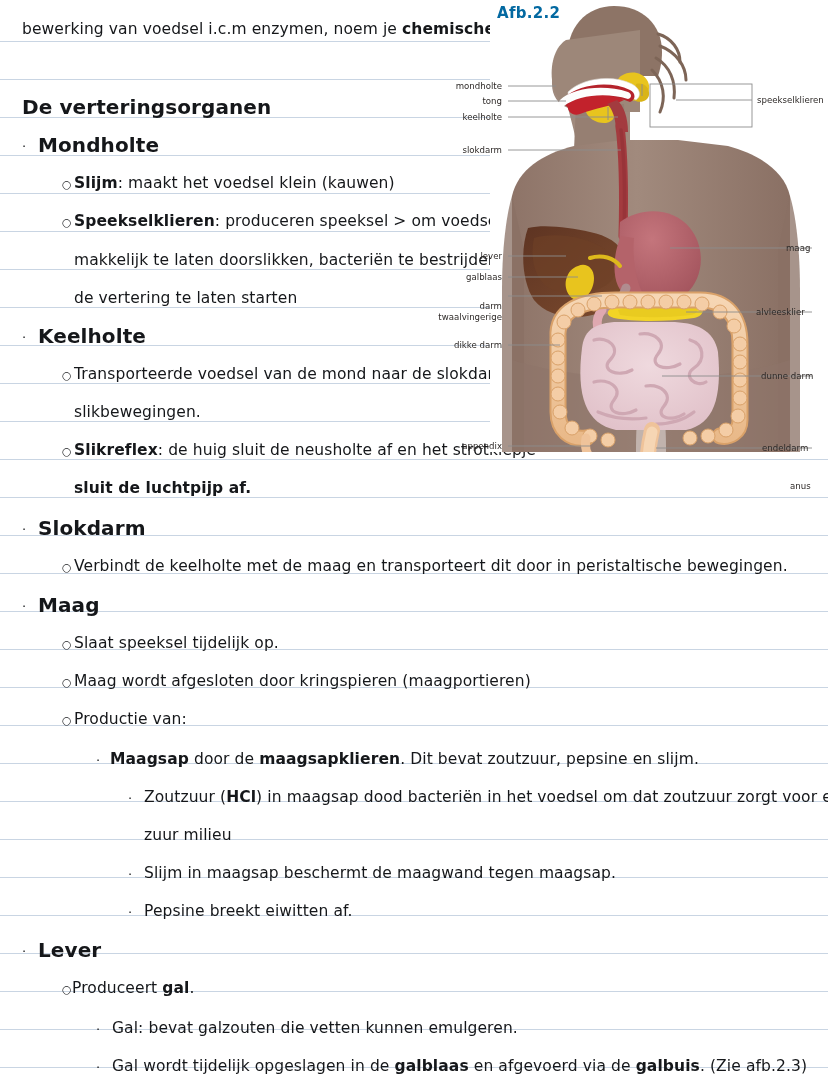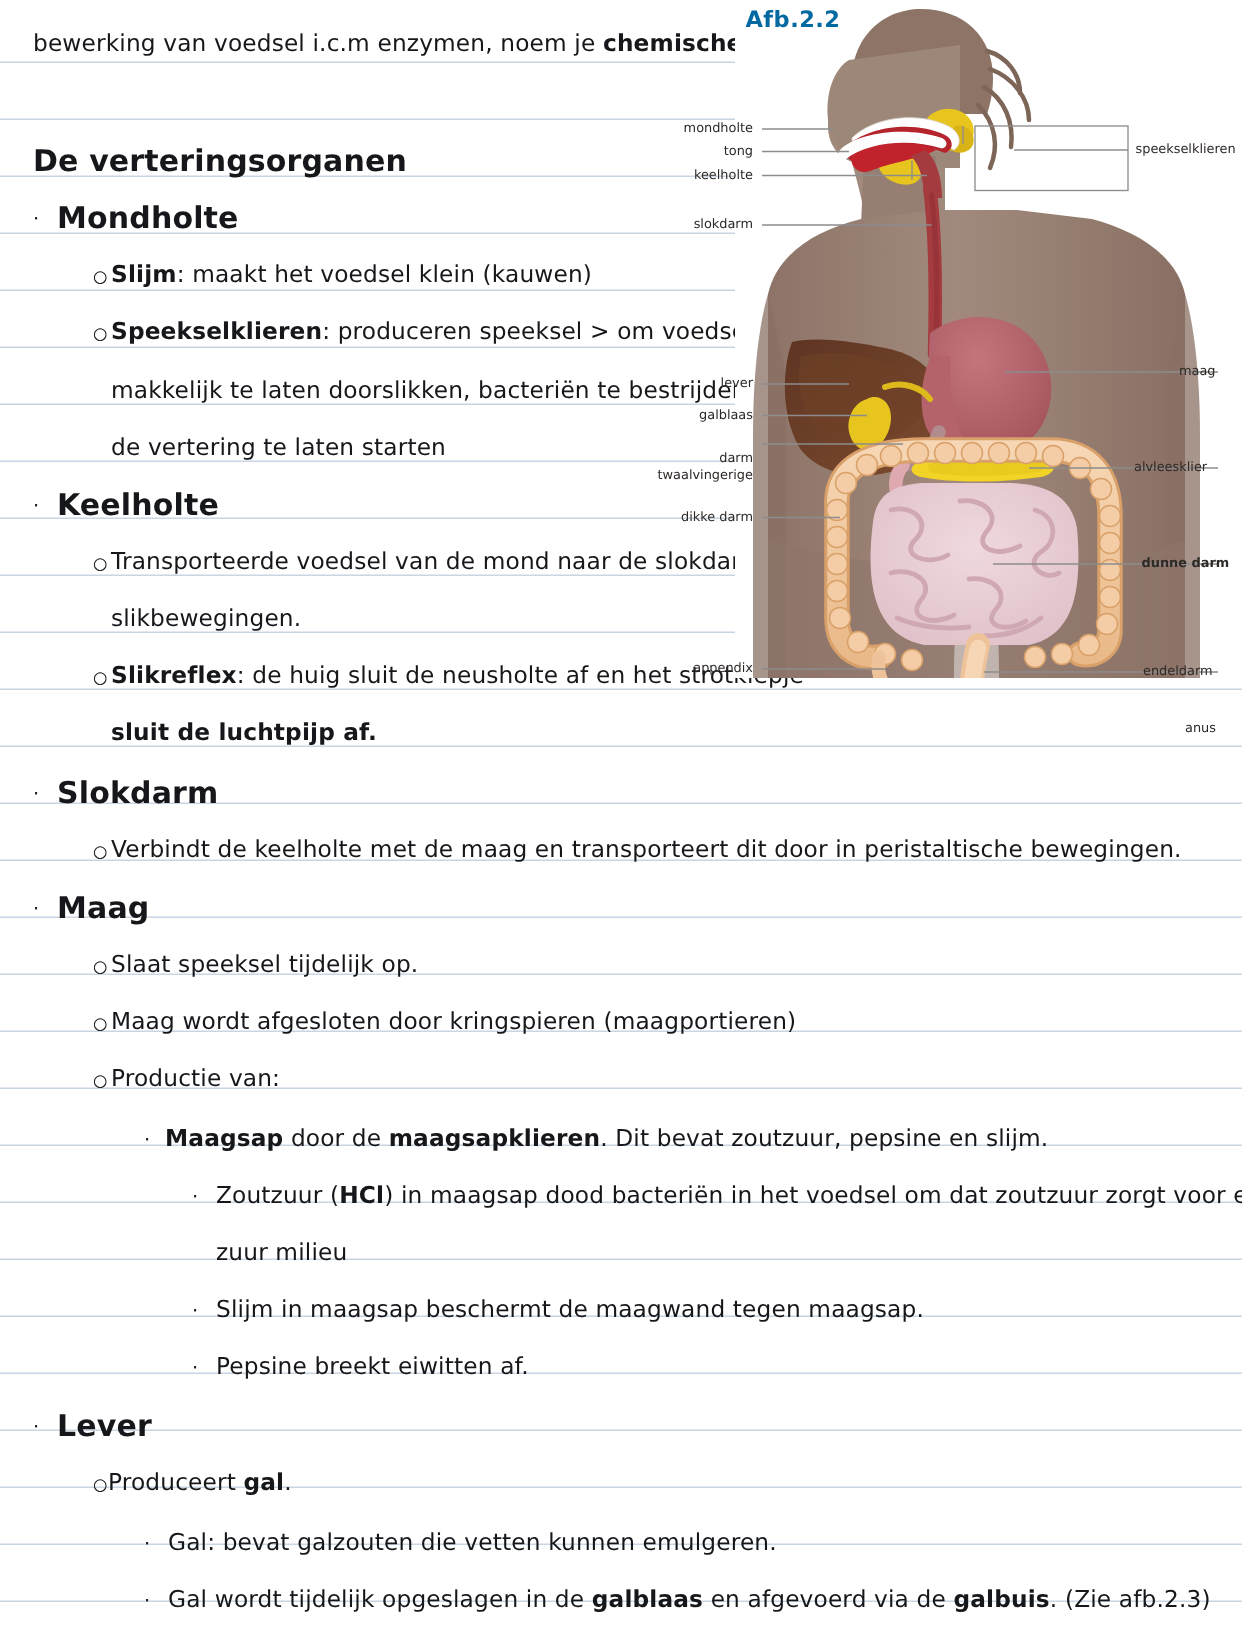--- a/index.html
+++ b/index.html
@@ -379,16 +379,16 @@
   <div class="figlabel r" style="left: auto; top: 251px; width: auto; right: 326px;">lever</div>
   <div class="figlabel r" style="left: auto; top: 272px; width: auto; right: 326px;">galblaas</div>
   <div class="figlabel r" style="left: auto; top: 290px; width: auto; right: 326px; margin-top: 22px;">twaalvingerige</div>
   <div class="figlabel r" style="left: auto; top: 301px; width: auto; right: 326px;">darm</div>
   <div class="figlabel r" style="left: auto; top: 340px; width: auto; right: 326px;">dikke darm</div>
   <div class="figlabel r" style="left: auto; top: 441px; width: auto; right: 326px;">appendix</div>
 
   <div class="figlabel" style="left:267px;top:95px;">speekselklieren</div>
   <div class="figlabel" style="left:296px;top:243px;">maag</div>
   <div class="figlabel" style="left:266px;top:307px;">alvleesklier</div>
-  <div class="figlabel" style="left:271px;top:371px;font-weight:bold;">dunne darm</div>
+  <div class="figlabel" style="left:271px;top:371px;">dunne darm</div>
   <div class="figlabel" style="left:272px;top:443px;">endeldarm</div>
   <div class="figlabel" style="left:300px;top:481px;">anus</div>
 </div>
 
 </body></html>

